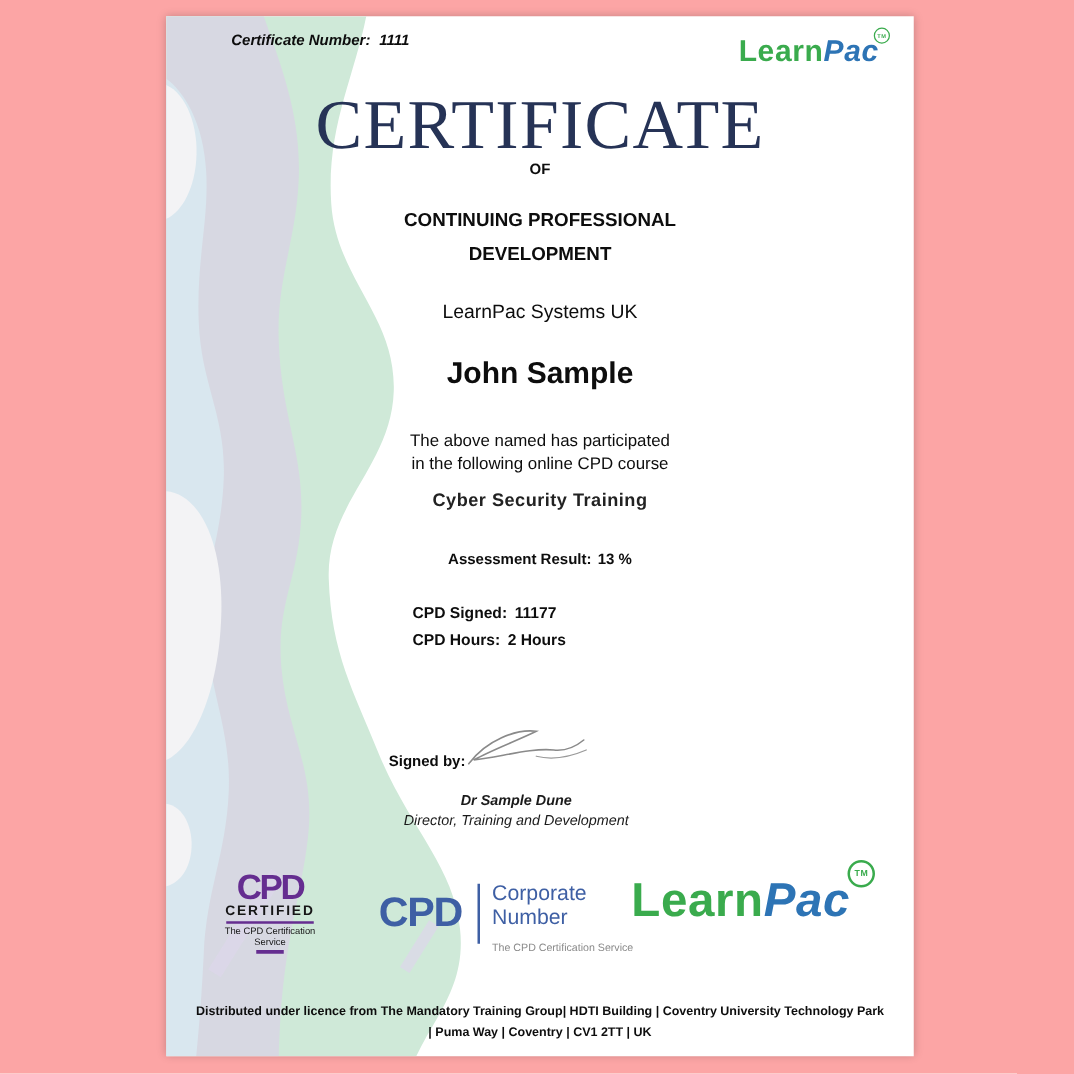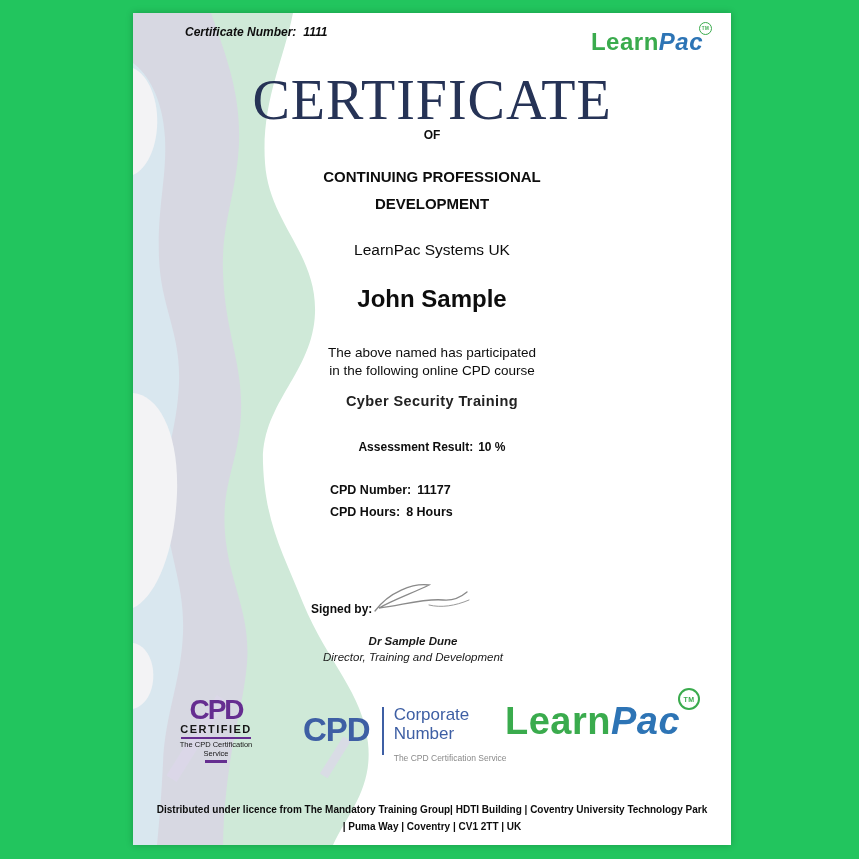--- a/index.html
+++ b/index.html
@@ -1,16 +1,16 @@
 <!DOCTYPE html>
 <html><head>
 <meta charset="utf-8">
 <style>
   html,body{margin:0;padding:0;background:#ffffff;}
-  .canvas{position:relative;width:859px;height:859px;background:#22c55e;overflow:hidden;
+  .canvas{position:relative;width:859px;height:859px;background:#fca5a5;overflow:hidden;
           font-family:"Liberation Sans",sans-serif;color:#111;}
   .page{position:absolute;left:133px;top:13px;width:598px;height:832px;background:#ffffff;
         box-shadow:0 0 7px rgba(0,0,0,.22);}
   .waves{position:absolute;left:0;top:0;width:598px;height:832px;}
   .abs{position:absolute;}
   .centered{left:0;width:100%;text-align:center;}
 
   .cert-number{left:52px;top:12px;font-size:12px;font-weight:bold;font-style:italic;color:#0d0d0d;}
   .cert-number .val{margin-left:7px;}
 
@@ -108,29 +108,29 @@
     <div class="abs centered recipient">John Sample</div>
 
     <div class="abs centered participation">
       <div>The above named has participated</div>
       <div>in the following online CPD course</div>
     </div>
 
     <div class="abs centered course">Cyber Security Training</div>
 
     <div class="abs centered assessment">
-      <span>Assessment Result:</span><span class="val">10 %</span>
+      <span>Assessment Result:</span><span class="val">13 %</span>
     </div>
 
     <div class="abs details">
       <div class="row">
-        <span class="lbl">CPD Number:</span><span class="valb">11177</span>
+        <span class="lbl">CPD Signed:</span><span class="valb">11177</span>
       </div>
       <div class="row">
-        <span class="lbl">CPD Hours:</span><span class="valb">8 Hours</span>
+        <span class="lbl">CPD Hours:</span><span class="valb">2 Hours</span>
       </div>
     </div>
 
     <div class="abs signedby">Signed by:</div>
 
     <svg class="abs signature" width="104" height="44" viewBox="0 0 104 44">
       <path d="M4 32 C 18 13, 42 4, 58 6 C 44 13, 22 21, 8 29 C 28 27, 54 19, 72 21 C 82 22, 90 18, 96 13" stroke="#8a8a8a" stroke-width="1.3" fill="none" stroke-linecap="round"></path>
       <path d="M58 26 C 70 29, 84 27, 98 21" stroke="#9a9a9a" stroke-width="1" fill="none" stroke-linecap="round"></path>
     </svg>
 

